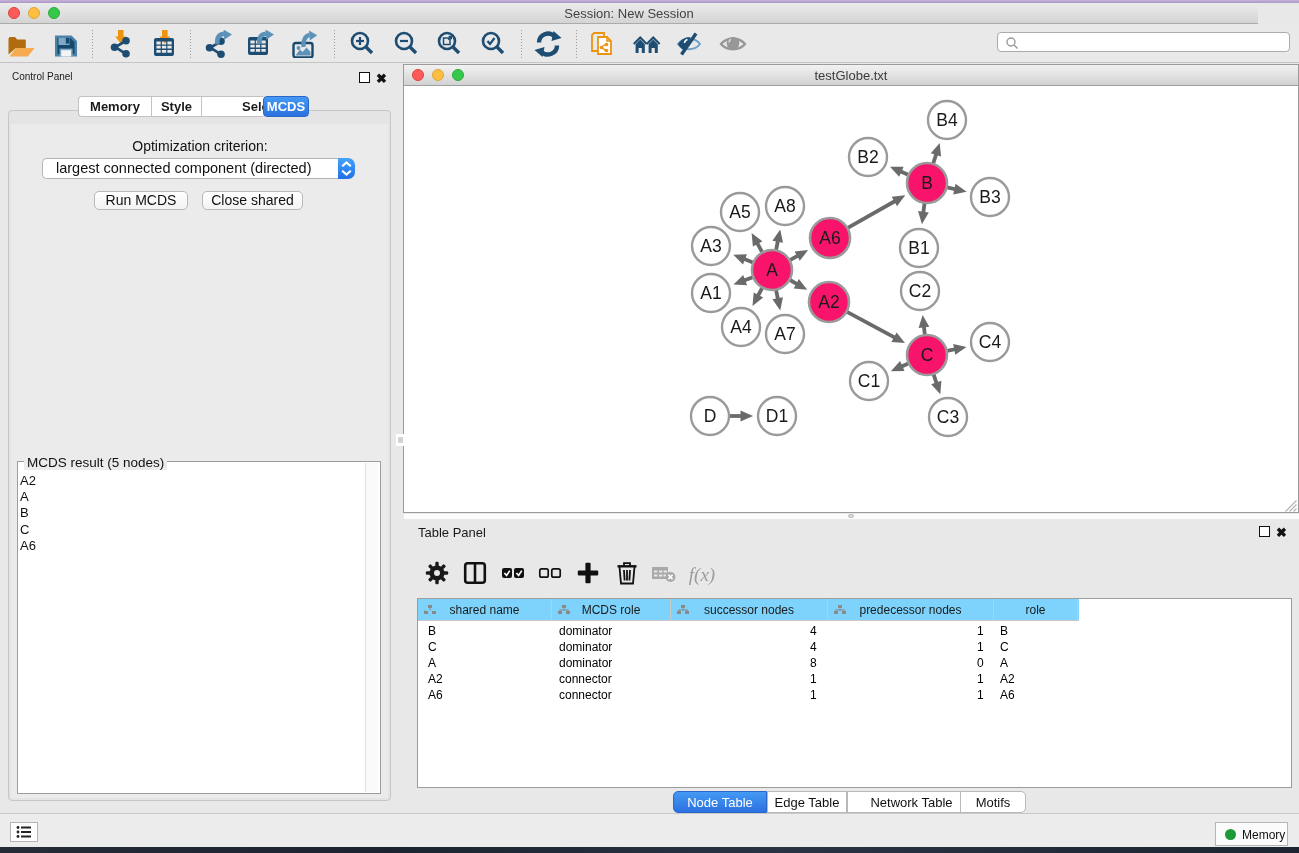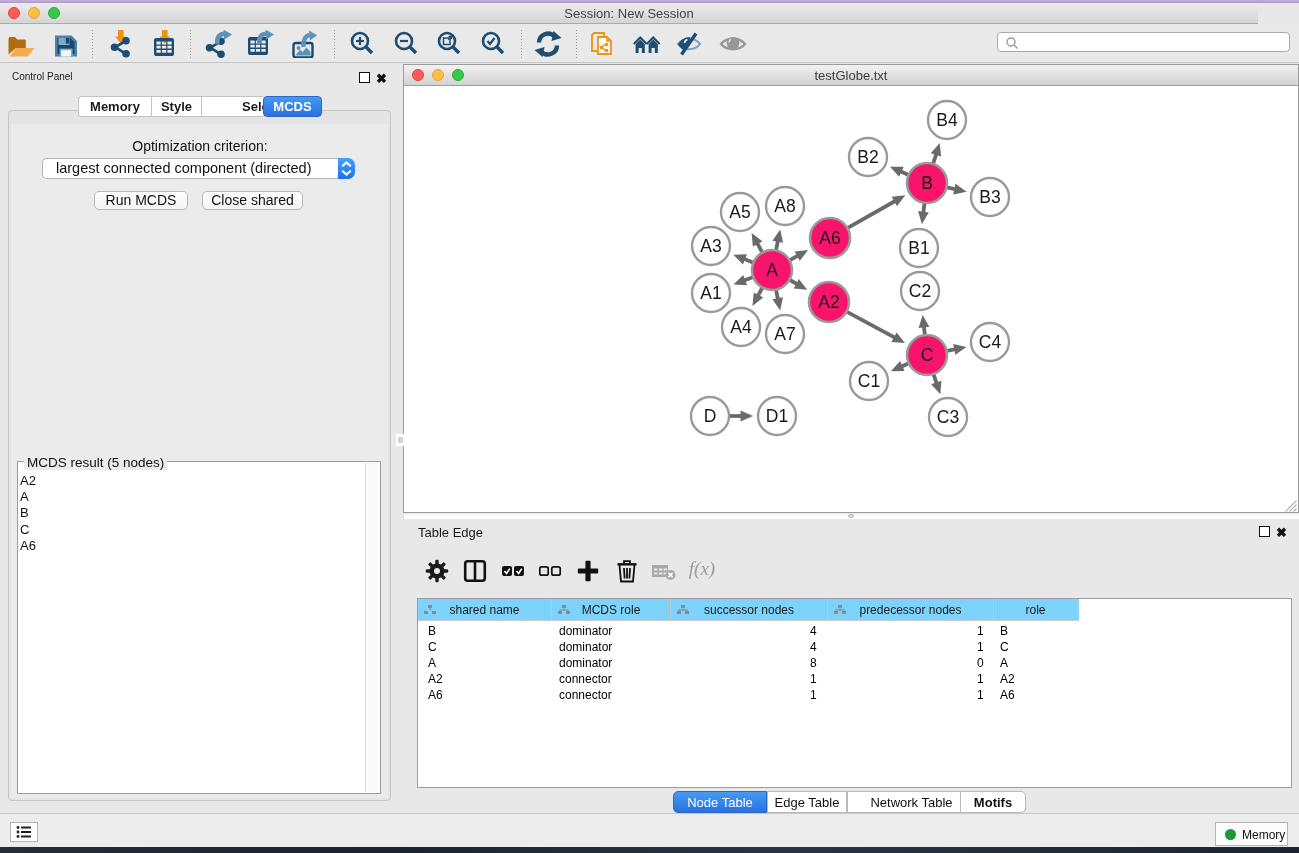--- a/index.html
+++ b/index.html
@@ -69,21 +69,21 @@
 #vsplit-outer { left:396px; top:434px; width:8px; height:12px; background:#fff; }
 #vsplit-handle { left:398px; top:437px; width:5px; height:6px; background:#d2d2d2; border-radius:1px; }
 #hsplit-strip { left:404px; top:514px; width:895px; height:5px; background:#fcfcfc; }
 #hsplit-handle { left:848px; top:514px; width:6px; height:4px; background:#d8d8d8; border:1px solid #c0c0c0; border-radius:2px; }
 
 
 #tp-title { left:418px; top:525px; font-size:13px; color:#1a1a1a; }
 #tp-max { left:1259px; top:526px; width:11px; height:11px; border:1.6px solid #111; background:#fff; }
 #tp-close { left:1276px; top:525px; font-size:13px; font-weight:bold; color:#111; }
 .tpicon { position:absolute; top:558px; width:30px; height:28px; display:flex;
-  align-items:flex-start; justify-content:center; }
+  align-items:flex-end; justify-content:center; }
 #tbl { left:417px; top:598px; width:875px; height:190px; background:#fff; border:1px solid #9d9d9d; }
 #tbl-hdr { position:absolute; left:0; top:0; width:873px; height:22px; background:#7dd3fc;
   border-bottom:1px solid #c9c9c9; }
 .hcell { position:absolute; top:0; height:22px; border-right:1px solid #c9c9c9;
   font-size:12px; color:#1a1a1a; text-align:center; line-height:22px; }
 .hicon { position:absolute; left:8px; top:5px; }
 .trow { position:absolute; left:0; width:873px; height:16px; font-size:12px; color:#000; }
 .trow span { position:absolute; top:1px; }
 
 .btab { position:absolute; top:791px; height:22px; background:#fff; border:1px solid #b9b9b9;
@@ -280,21 +280,21 @@
 </div>
 
 <div class="abs" id="cp-title">Control Panel</div>
 <div class="abs" id="cp-max"></div>
 <div class="abs" id="cp-close">✖</div>
 <div class="abs" id="cp-box"></div>
 <div class="abs" id="cp-inner"></div>
 <div class="tab" style="left:78px; width:73px; border-top-left-radius:4px; border-bottom-left-radius:4px;">Memory</div>
 <div class="tab" style="left:151px; width:50px;">Style</div>
 <div class="tab" style="left:201px; width:62px;padding-left:40px;">Select</div>
-<div class="tab" id="tab-mcds" style="left:263px; width:59px;">MCDS</div>
+<div class="tab" id="tab-mcds" style="left:263px; width:46px;">MCDS</div>
 <div class="abs" id="opt-label">Optimization criterion:</div>
 <div class="abs" id="combo">largest connected component (directed)</div>
 <div class="abs" id="combo-btn"><svg width="17" height="21" viewBox="0 0 17 21">
       <path d="M4.2 8.2 L8.5 4.4 L12.8 8.2" fill="none" stroke="#fff" stroke-width="2.2"></path>
       <path d="M4.2 12.8 L8.5 16.6 L12.8 12.8" fill="none" stroke="#fff" stroke-width="2.2"></path>
     </svg></div>
 <div class="btn" style="left:94px; width:94px;">Run MCDS</div>
 <div class="btn" style="left:202px; width:101px;">Close shared</div>
 <div class="abs" id="fieldset"></div>
 <div class="abs" id="mcds-scroll"></div>
@@ -392,21 +392,21 @@
   </svg>
   <div id="grip"><svg width="13" height="13" viewBox="0 0 13 13">
         <path d="M12.5 1.5 L1.5 12.5 M12.5 5.5 L5.5 12.5 M12.5 9.5 L9.5 12.5" stroke="#b2b2b2" stroke-width="1.2" fill="none"></path>
       </svg></div>
 </div>
 <div class="abs" id="vsplit-outer"></div>
 <div class="abs" id="vsplit-handle"></div>
 <div class="abs" id="hsplit-strip"></div>
 <div class="abs" id="hsplit-handle"></div>
 
-<div class="abs" id="tp-title">Table Edge</div>
+<div class="abs" id="tp-title">Table Panel</div>
 <div class="abs" id="tp-max"></div>
 <div class="abs" id="tp-close">✖</div>
 <div class="tpicon" style="left:422px">
     <svg width="26" height="26" viewBox="0 0 26 26">
       <g fill="#1a1a1a">
         <circle cx="13" cy="13" r="7.6"></circle>
         <rect x="11.3" y="1.8" width="3.4" height="5.5" rx="1.2" transform="rotate(0 13 13)"></rect>
         <rect x="11.3" y="1.8" width="3.4" height="5.5" rx="1.2" transform="rotate(45 13 13)"></rect>
         <rect x="11.3" y="1.8" width="3.4" height="5.5" rx="1.2" transform="rotate(90 13 13)"></rect>
         <rect x="11.3" y="1.8" width="3.4" height="5.5" rx="1.2" transform="rotate(135 13 13)"></rect>
@@ -549,21 +549,21 @@
       <span style="left:10px">A6</span>
       <span style="left:141px">connector</span>
       <span style="left:392px">1</span>
       <span style="left:559px">1</span>
       <span style="left:582px">A6</span>
     </div>
 </div>
 <div class="btab" id="btab1" style="left:673px; width:94px; border-top-left-radius:5px; border-bottom-left-radius:5px;">Node Table</div>
 <div class="btab" style="left:767px; width:80px;">Edge Table</div>
 <div class="btab" style="left:847px; width:129px;">Network Table</div>
-<div class="btab" style="left:960px; width:66px; border-top-right-radius:5px; border-bottom-right-radius:5px;font-weight:bold;">Motifs</div>
+<div class="btab" style="left:960px; width:66px; border-top-right-radius:5px; border-bottom-right-radius:5px;">Motifs</div>
 
 <div class="abs" id="statussep"></div>
 <div class="abs" id="statusbar"></div>
 <div class="abs" id="listbtn">
     <svg width="16" height="14" viewBox="0 0 16 14">
       <g fill="#222">
         <circle cx="2" cy="2.5" r="1.4"></circle>
         <circle cx="2" cy="7" r="1.4"></circle>
         <circle cx="2" cy="11.5" r="1.4"></circle>
         <rect x="5" y="1.5" width="10" height="2"></rect>

